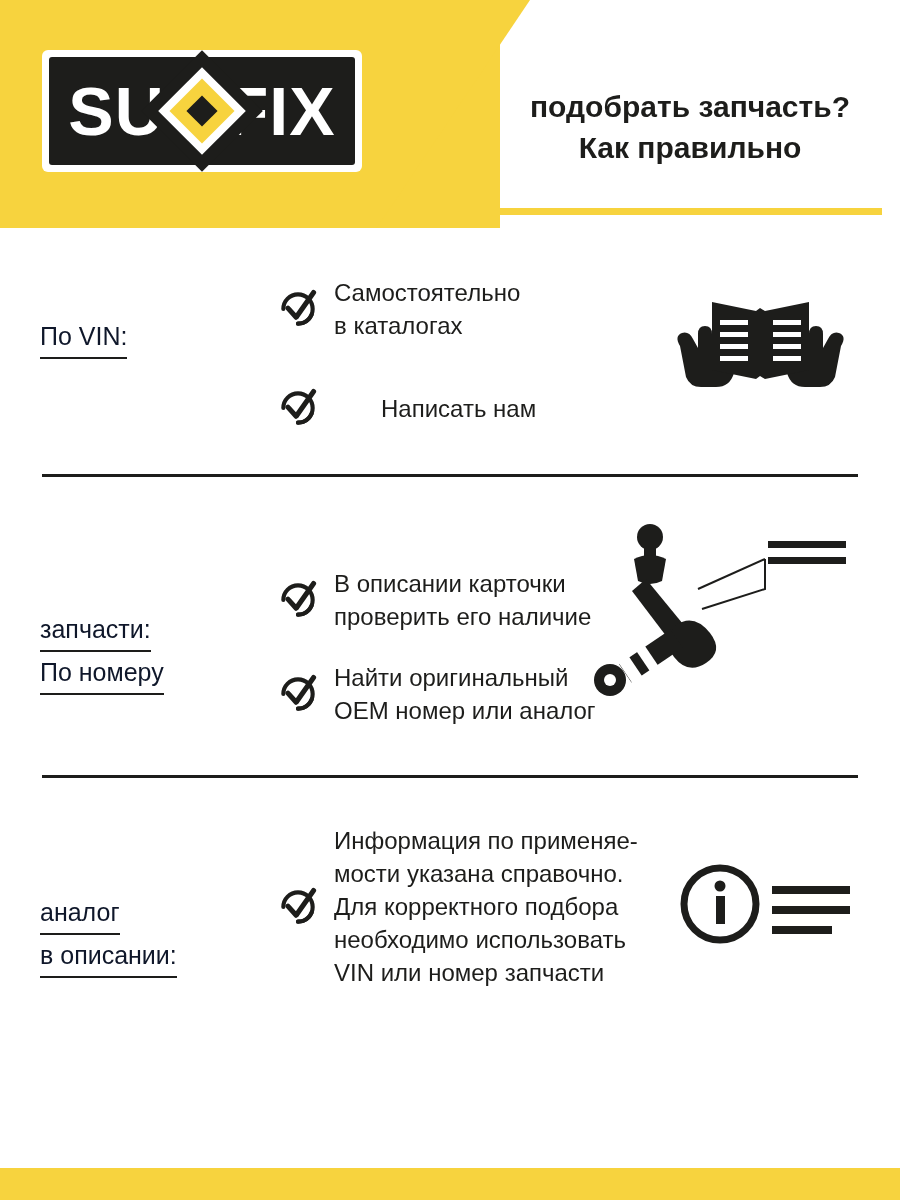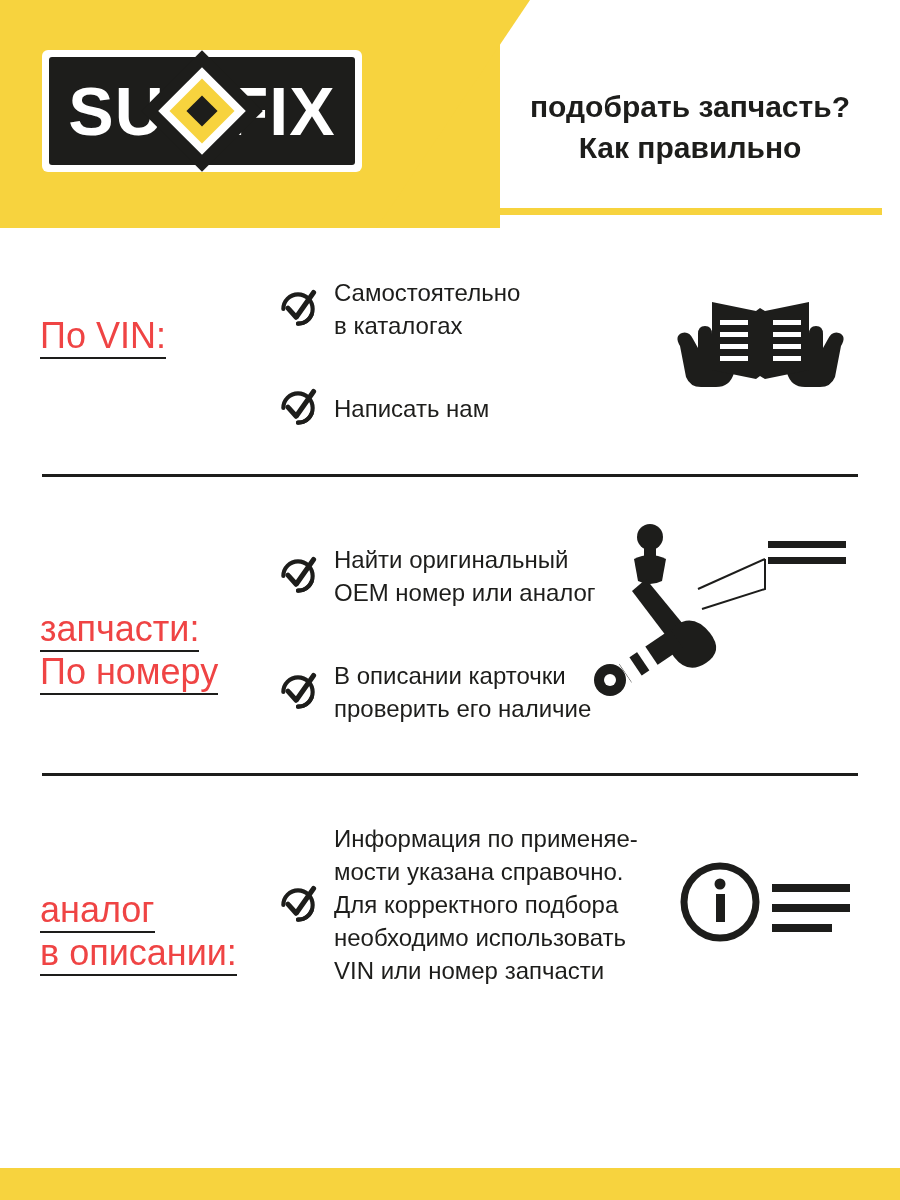--- a/index.html
+++ b/index.html
@@ -152,23 +152,23 @@
   }
   .divider {
     height: 3px;
     background: #1d1d1b;
     margin: 0 42px;
   }
 
   .sec-label {
     width: 232px;
     flex: 0 0 232px;
-    color: #ef4444;
-    font-family: "Liberation Sans", sans-serif;
-    font-size: 36px;
+    color: #0f172a;
+    font-family: "Liberation Sans", sans-serif;
+    font-size: 25px;
     line-height: 40px;
     padding-top: 4px;
   }
   .sec-label span {
     border-bottom: 2px solid #1d1d1b;
     padding-bottom: 1px;
     display: inline-block;
   }
 
   .sec-items {
@@ -258,21 +258,21 @@
     <div class="sec-items">
       <div class="item">
         <svg class="check" viewBox="0 0 48 48">
           <path d="M8 24 A16 16 0 1 1 24 40" fill="none" stroke="#1d1d1b" stroke-width="4.5" stroke-linecap="round"></path>
           <path d="M24 40 A16 16 0 0 0 39 30" fill="none" stroke="#1d1d1b" stroke-width="4.5" stroke-linecap="round"></path>
           <path d="M13 23 L22 33 L41 6" fill="none" stroke="#1d1d1b" stroke-width="5.5" stroke-linecap="round" stroke-linejoin="round"></path>
         </svg>
         <div class="item-text">Самостоятельно
 в каталогах</div>
       </div>
-      <div class="item" style="margin-top:42px;">
+      <div class="item" style="margin-top:42px;gap:47px;">
         <svg class="check" viewBox="0 0 48 48">
           <path d="M8 24 A16 16 0 1 1 24 40" fill="none" stroke="#1d1d1b" stroke-width="4.5" stroke-linecap="round"></path>
           <path d="M24 40 A16 16 0 0 0 39 30" fill="none" stroke="#1d1d1b" stroke-width="4.5" stroke-linecap="round"></path>
           <path d="M13 23 L22 33 L41 6" fill="none" stroke="#1d1d1b" stroke-width="5.5" stroke-linecap="round" stroke-linejoin="round"></path>
         </svg>
         <div class="item-text">Написать нам</div>
       </div>
     </div>
     <div class="sec-art" style="padding-top:10px;">
       <svg width="185" height="120" viewBox="0 0 185 120">
@@ -300,37 +300,37 @@
   </div>
 
   <div class="divider"></div>
 
   <div class="section" style="padding-top:40px; padding-bottom:22px;">
     <div class="sec-label" style="padding-top:92px;">
       <div><span>запчасти:</span></div>
       <div><span>По номеру</span></div>
     </div>
     <div class="sec-items">
+      <div class="item" style="margin-top:48px;">
+        <svg class="check" viewBox="0 0 48 48">
+          <path d="M8 24 A16 16 0 1 1 24 40" fill="none" stroke="#1d1d1b" stroke-width="4.5" stroke-linecap="round"></path>
+          <path d="M24 40 A16 16 0 0 0 39 30" fill="none" stroke="#1d1d1b" stroke-width="4.5" stroke-linecap="round"></path>
+          <path d="M13 23 L22 33 L41 6" fill="none" stroke="#1d1d1b" stroke-width="5.5" stroke-linecap="round" stroke-linejoin="round"></path>
+        </svg>
+        <div class="item-text">В описании карточки
+проверить его наличие</div>
+      </div>
       <div class="item" style="margin-top:24px;">
         <svg class="check" viewBox="0 0 48 48">
           <path d="M8 24 A16 16 0 1 1 24 40" fill="none" stroke="#1d1d1b" stroke-width="4.5" stroke-linecap="round"></path>
           <path d="M24 40 A16 16 0 0 0 39 30" fill="none" stroke="#1d1d1b" stroke-width="4.5" stroke-linecap="round"></path>
           <path d="M13 23 L22 33 L41 6" fill="none" stroke="#1d1d1b" stroke-width="5.5" stroke-linecap="round" stroke-linejoin="round"></path>
         </svg>
         <div class="item-text">Найти оригинальный
 OEM номер или аналог</div>
-      </div>
-      <div class="item" style="margin-top:48px;">
-        <svg class="check" viewBox="0 0 48 48">
-          <path d="M8 24 A16 16 0 1 1 24 40" fill="none" stroke="#1d1d1b" stroke-width="4.5" stroke-linecap="round"></path>
-          <path d="M24 40 A16 16 0 0 0 39 30" fill="none" stroke="#1d1d1b" stroke-width="4.5" stroke-linecap="round"></path>
-          <path d="M13 23 L22 33 L41 6" fill="none" stroke="#1d1d1b" stroke-width="5.5" stroke-linecap="round" stroke-linejoin="round"></path>
-        </svg>
-        <div class="item-text">В описании карточки
-проверить его наличие</div>
       </div>
     </div>
     <div class="sec-art" style="width:290px; margin-left:-80px; padding-top:0;">
       <svg width="270" height="190" viewBox="0 0 270 190">
 
         <path d="M118 72 L185 42" stroke="#1d1d1b" stroke-width="2" fill="none"></path>
         <path d="M185 42 L185 72 L122 92" stroke="#1d1d1b" stroke-width="2" fill="none"></path>
         <rect x="188" y="24" width="78" height="7" fill="#1d1d1b"></rect>
         <rect x="188" y="40" width="78" height="7" fill="#1d1d1b"></rect>
 

